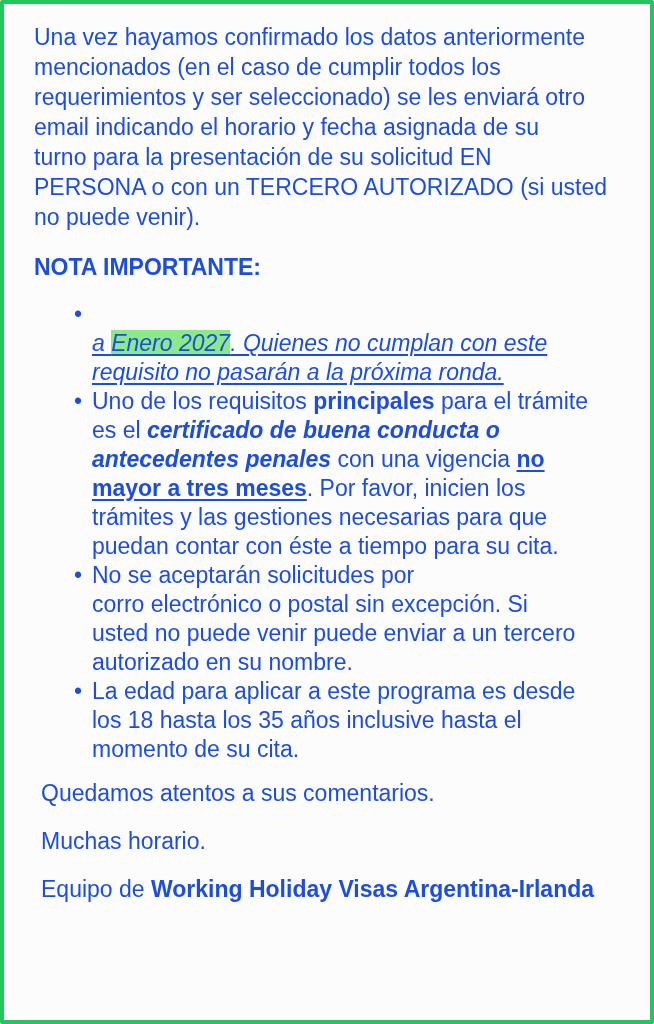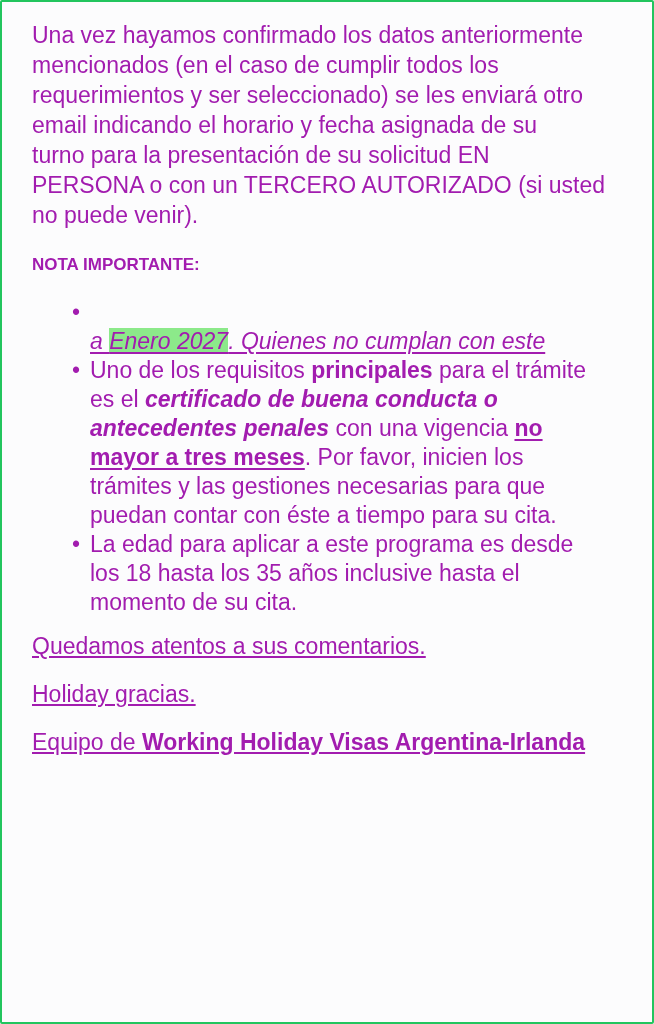--- a/index.html
+++ b/index.html
@@ -6,40 +6,40 @@
     margin: 0;
     padding: 0;
     width: 654px;
     height: 1024px;
     background: #ffffff;
     overflow: hidden;
   }
   .frame {
     position: absolute;
     inset: 0;
-    border: 2px solid #22c55e;
+    border: 4px solid #22c55e;
     border-radius: 2px;
     background: #fcfcfd;
     box-sizing: border-box;
     padding: 10px 12px 0 30px;
     overflow: hidden;
     font-family: "Liberation Sans", "DejaVu Sans", sans-serif;
     font-size: 23px;
-    color: #a21caf;
+    color: #1d4ed8;
   }
   .pre { white-space: pre; }
   .nowrap { white-space: nowrap; }
 
   .intro {
     margin: 8px 0 0 0;
     line-height: 30px;
   }
   .note-heading {
     margin: 20px 0 0 0;
-    font-size: 17px;
+    font-size: 23px;
     font-weight: 700;
     line-height: 30px;
   }
   ul.bullets {
     margin: 18px 0 0 0;
     padding: 0 0 0 40px;
     list-style: none;
     line-height: 29px;
   }
   ul.bullets li {
@@ -64,23 +64,22 @@
   }
   .b { font-weight: 700; }
   .bi { font-weight: 700; font-style: italic; }
   .bu {
     font-weight: 700;
     text-decoration: underline;
     text-underline-offset: 3px;
     margin-top: 42px;
   }
   .closing {
-    margin: 18px 0 0 0;
+    margin: 18px 0 0 7px;
     line-height: 30px;
-    text-decoration: underline;
   }
   .closing.first { margin-top: 14px; }
 </style>
 </head>
 <body>
 
 <div class="frame">
 
   <p class="intro pre">Una vez hayamos confirmado los datos anteriormente
 mencionados (en el caso de cumplir todos los
@@ -88,32 +87,36 @@
 email indicando el horario y fecha asignada de su
 turno para la presentación de su solicitud EN
 PERSONA o con un TERCERO AUTORIZADO (si usted
 no puede venir).</p>
 
   <p class="note-heading">NOTA IMPORTANTE:</p>
 
   <ul class="bullets">
 
     <li class="nowrap">
-      <span class="it-ul"><br><span>a </span><span class="hl">Enero 2027</span><span>. Quienes no cumplan con este</span><br></span>
+      <span class="it-ul"><br><span>a </span><span class="hl">Enero 2027</span><span>. Quienes no cumplan con este</span><br><span>requisito no pasarán a la próxima ronda.</span></span>
     </li>
 
 
     <li class="nowrap"><span>Uno de los requisitos </span><span class="b">principales</span><span> para el trámite</span><br><span>es el </span><span class="bi">certificado de buena conducta o</span><br><span class="bi">antecedentes penales</span><span> con una vigencia </span><span class="bu">no</span><br><span class="bu">mayor a tres meses</span><span>. Por favor, inicien los</span><br><span>trámites y las gestiones necesarias para que</span><br><span>puedan contar con éste a tiempo para su cita.</span></li>
 
+    <li class="pre">No se aceptarán solicitudes por
+corro electrónico o postal sin excepción. Si
+usted no puede venir puede enviar a un tercero
+autorizado en su nombre.</li>
 
     <li class="pre">La edad para aplicar a este programa es desde
 los 18 hasta los 35 años inclusive hasta el
 momento de su cita.</li>
 
   </ul>
 
   <p class="closing first">Quedamos atentos a sus comentarios.</p>
 
-  <p class="closing">Holiday gracias.</p>
+  <p class="closing">Muchas horario.</p>
 
   <p class="closing nowrap"><span>Equipo de </span><span class="b">Working Holiday Visas Argentina-Irlanda</span></p>
 
 </div>
 
 </body></html>

